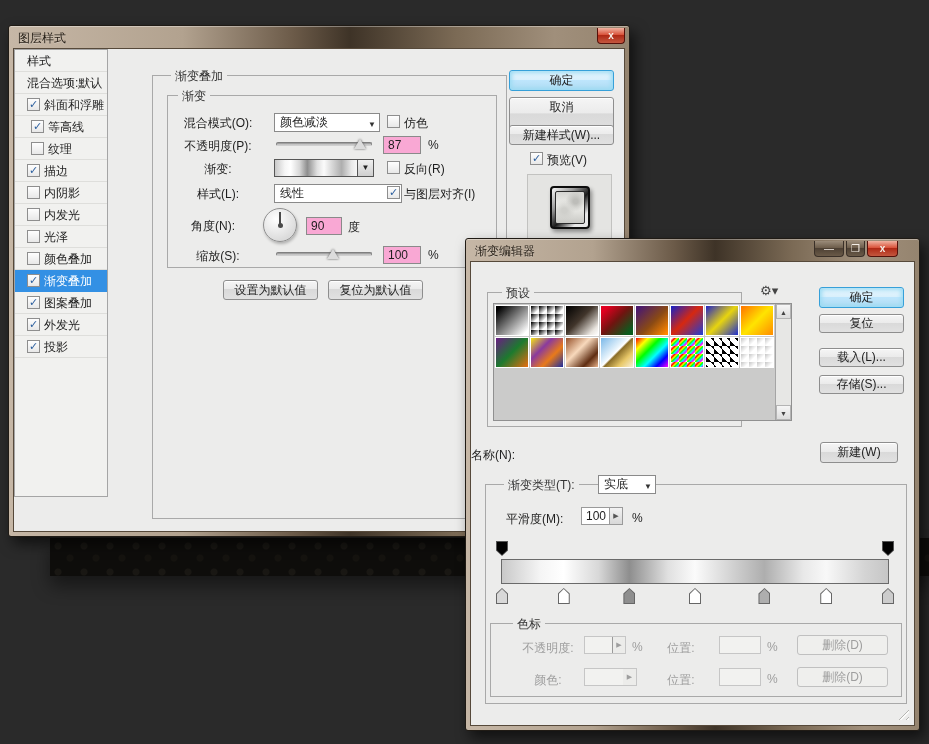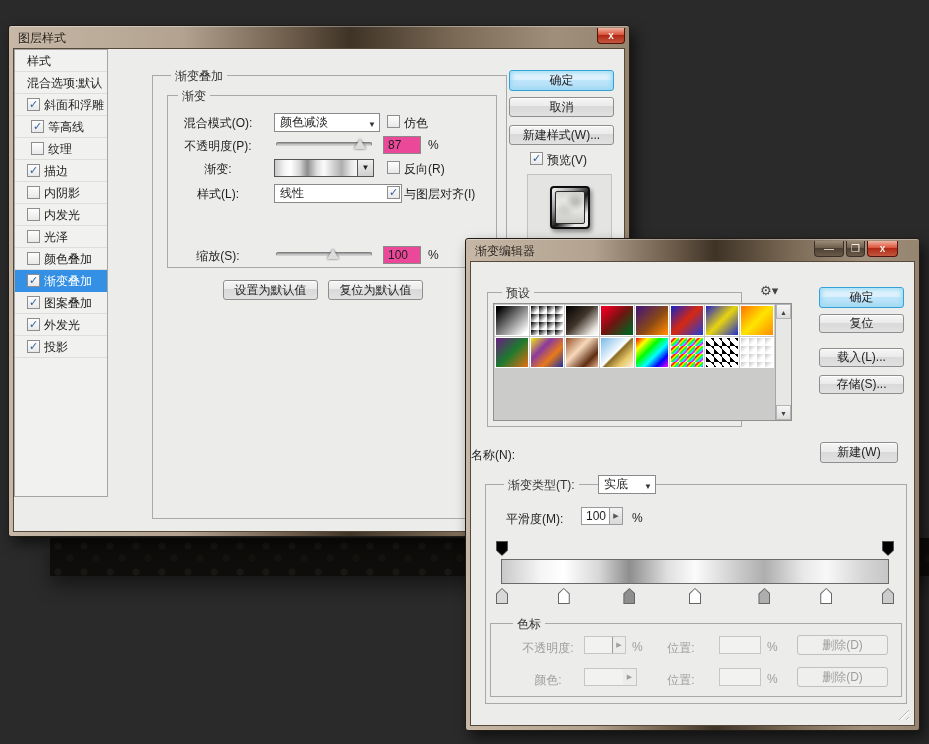--- a/index.html
+++ b/index.html
@@ -34,21 +34,21 @@
   .capbtn { position:absolute; top:2px; height:16px; border:1px solid #3a3028; border-top:none;
     border-radius:0 0 4px 4px; color:#f5efe8; text-align:center; font-size:10px; line-height:15px;
     background:linear-gradient(#9a8b79,#6d5d4b 45%,#4e4134 50%,#6a5a48); }
   .capbtn.close { background:linear-gradient(#f0b2a0,#d9533b 45%,#b02a16 50%,#c4573f); border-color:#55110a; font-weight:bold; }
 
   
   .gbox { position:absolute; border:1px solid #a9a9a9; }
   .legend { position:absolute; top:-8px; background:#ececeb; padding:0 4px; color:#333; white-space:nowrap; }
   .lbl { position:absolute; white-space:nowrap; }
   .lbl.r { text-align:center; }
-  .field { position:absolute; background:#ec4899; border:1px solid #8a8a8a; font-size:12px; padding:1px 4px; line-height:15px; }
+  .field { position:absolute; background:#f9a8d4; border:1px solid #8a8a8a; font-size:12px; padding:1px 4px; line-height:15px; }
   .combo { position:absolute; background:#fff; border:1px solid #8a8a8a; padding:1px 16px 1px 5px; line-height:15px; white-space:nowrap; }
   .combo .arr { position:absolute; right:3px; top:3px; font-size:8px; color:#333; }
   .btn { position:absolute; text-align:center; color:#1e1e1e; border:1px solid #8e8e8e; border-radius:3px;
     background:linear-gradient(#f5f5f5,#ebebeb 45%,#d9d9d9 46%,#e1e1e1); box-shadow:inset 0 1px 0 #fff; }
   .btn.focused { border-color:#36a0d9; box-shadow:inset 0 0 4px 2px #9bdbf3, inset 0 1px 0 #fff;
     background:linear-gradient(#eaf6fd,#d9f0fc 45%,#bee6fd 46%,#b2dcf2); }
   .btn.disabled { background:#efefed; border-color:#c0c0c0; color:#9e9e9e; box-shadow:none; }
   .cb { position:absolute; width:13px; height:13px; background:linear-gradient(#fefefe,#e8e8e8); border:1px solid #8e8e8e;
     text-align:center; line-height:11px; font-size:11px; color:#2c5f9e; font-weight:bold; }
   .track { position:absolute; height:4px; border-radius:2px; background:linear-gradient(#8f8f8f,#d6d6d6); border:1px solid #7f7f7f; border-bottom-color:#cfcfcf; }
@@ -190,37 +190,46 @@
         <div class="irow" style="top:88px">
           <span class="lbl r" style="left:0;width:100px;top:2px">样式(L):</span>
           <div class="combo" style="left:106px;top:0;width:128px">
             <span>线性</span>
             <span class="arr">▼</span>
           </div>
           <span class="cb" style="left:219px;top:2px">✓</span>
           <span class="lbl" style="left:236px;top:2px">与图层对齐(I)</span>
         </div>
 
+        <div class="irow" style="top:112px;height:36px">
+          <span class="lbl r" style="left:0;width:90px;top:10px">角度(N):</span>
+          <div class="dial" style="left:95px;top:0">
+            <div class="needle"></div>
+            <div class="dialdot"></div>
+          </div>
+          <div class="field" style="left:138px;top:9px;width:36px;height:18px">90</div>
+          <span class="lbl" style="left:180px;top:11px">度</span>
+        </div>
 
         <div class="irow" style="top:150px">
           <span class="lbl r" style="left:0;width:100px;top:2px">缩放(S):</span>
           <div class="track" style="left:108px;top:6px;width:96px">
             <div class="thumb" style="left:50px"></div>
           </div>
           <div class="field" style="left:215px;top:0;width:38px;height:18px">100</div>
           <span class="lbl" style="left:260px;top:2px">%</span>
         </div>
       </div>
 
       <div class="btn" style="left:70px;top:204px;width:95px;height:20px;line-height:18px">设置为默认值</div>
       <div class="btn" style="left:175px;top:204px;width:95px;height:20px;line-height:18px">复位为默认值</div>
     </div>
 
     <div class="btn focused" style="left:495px;top:21px;width:105px;height:21px;line-height:19px">确定</div>
-    <div class="btn" style="left:495px;top:48px;width:105px;height:20px;line-height:18px">取消</div>
+    <div class="btn" style="left:495px;top:48px;width:105px;height:36px;line-height:18px">取消</div>
     <div class="btn" style="left:495px;top:76px;width:105px;height:20px;line-height:18px">新建样式(W)...</div>
     <span class="cb" style="left:516px;top:103px">✓</span>
     <span class="lbl" style="left:533px;top:103px">预览(V)</span>
     <div id="preview-panel" class="abs">
       <div id="preview-thumb">
           <div class="inner"></div>
         </div>
     </div>
   </div>
 </div>

